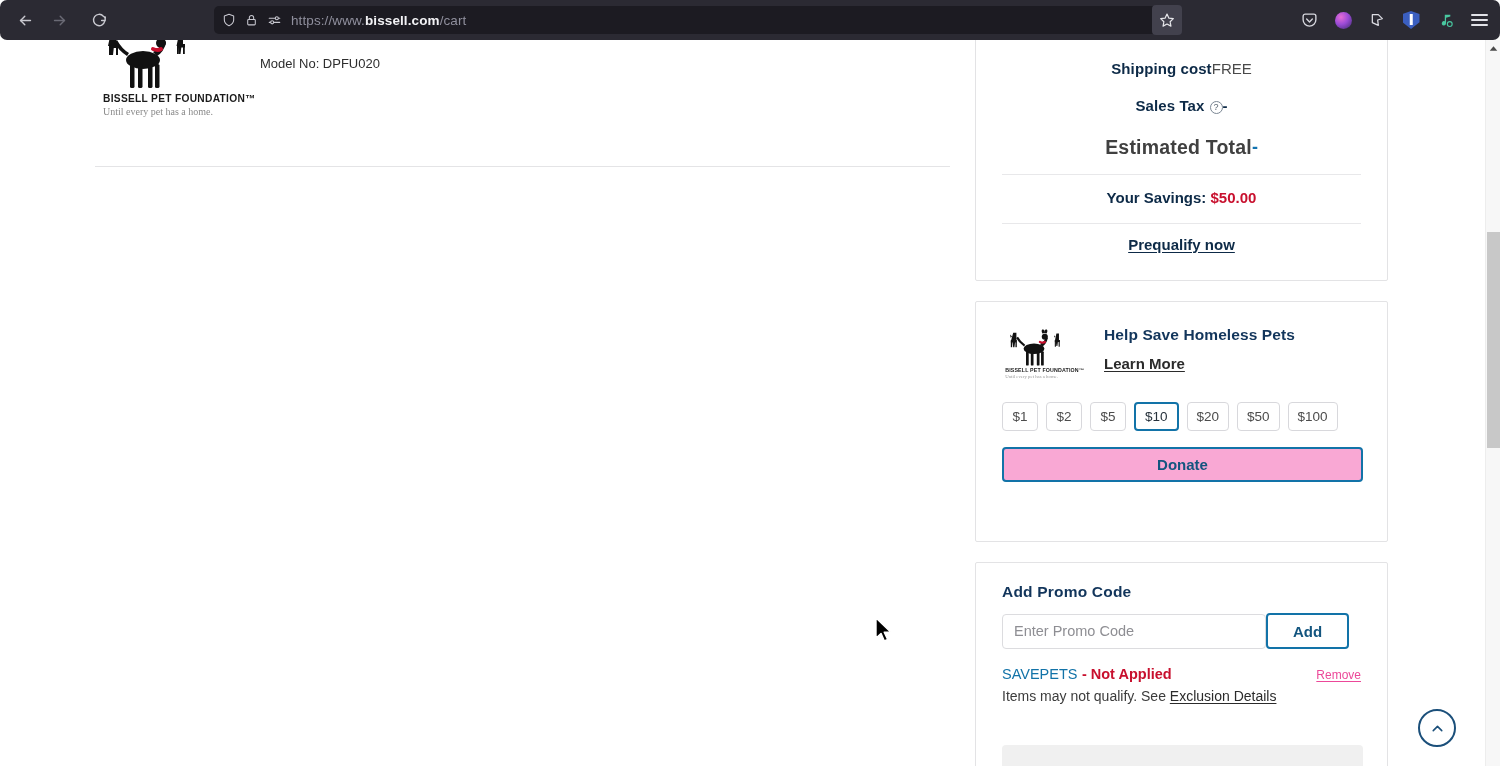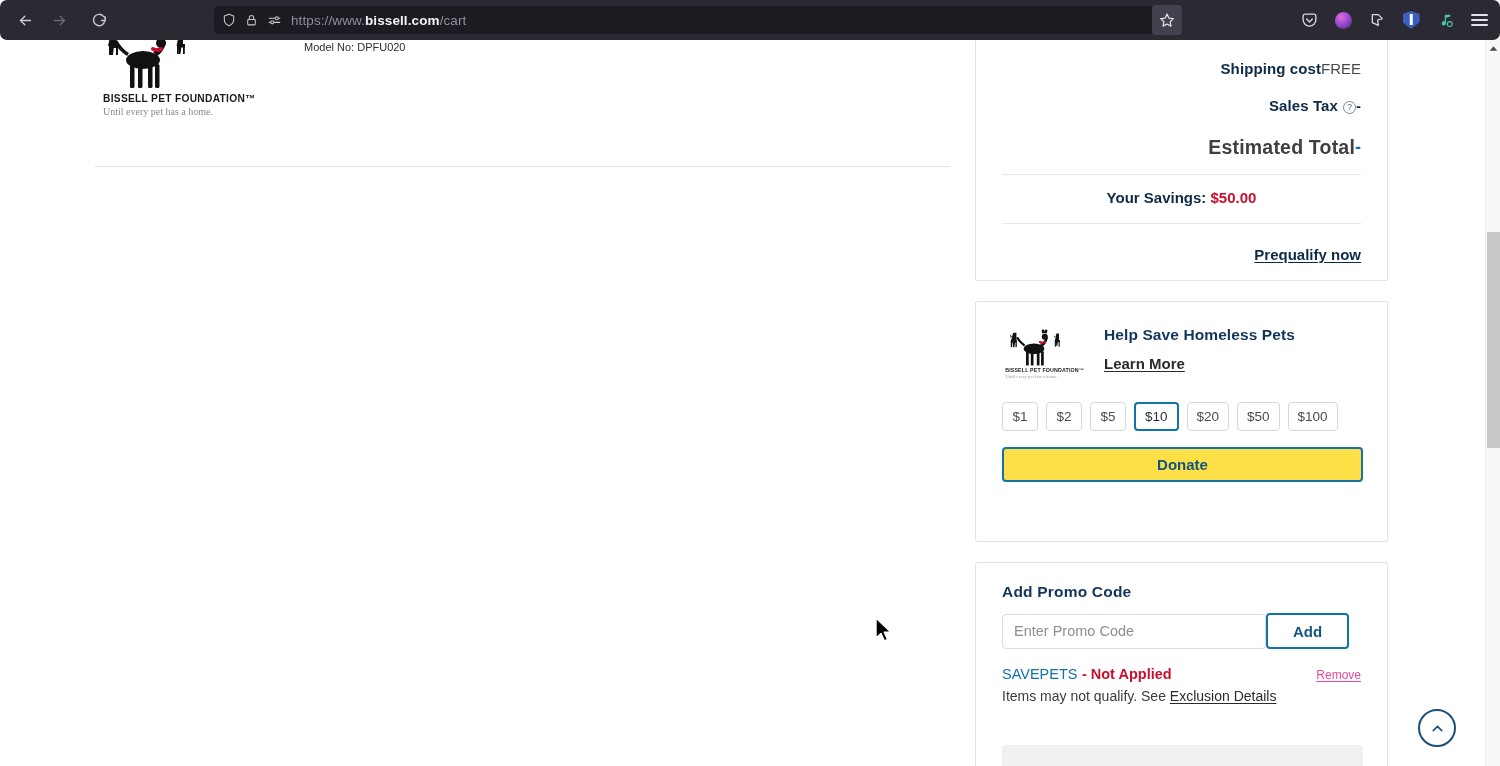--- a/index.html
+++ b/index.html
@@ -86,24 +86,23 @@
     width: 1500px; height: 726px;
     background: #ffffff;
     overflow: hidden;
   }
 
   
   .left-col { position: absolute; left: 0; top: 0; width: 965px; height: 726px; }
   .product-row { position: absolute; left: 95px; top: 0px; width: 860px; }
   .bpf-logo { position: absolute; left: 8px; top: -10px; width: 160px; height: 96px; }
   .model-no {
-    position: absolute; left: 165px; top: 1px;
-    font-size: 11px; color: #2d2d2d;
-    font-family: "Liberation Sans", sans-serif;
-    margin-left: 44px;
+    position: absolute; left: 165px; top: 16px;
+    font-size: 13px; color: #2d2d2d;
+    font-family: "Liberation Sans", sans-serif;
   }
   .divider {
     position: absolute; left: 95px; top: 126px;
     width: 855px; height: 1px; background: #e4e4e6;
   }
 
   
   .right-col { position: absolute; left: 975px; top: 0; width: 415px; }
   .card {
     border: 1px solid #e3e3e5;
@@ -111,21 +110,21 @@
     border-radius: 2px;
   }
 
   
   .summary-card {
     position: absolute; left: 0; top: -86px;
     width: 413px; height: 327px;
     padding: 0 26px;
   }
   .sum-row {
-    display: flex; justify-content: flex-end; align-items: center;
+    display: flex; justify-content: center; align-items: center;
     height: 37px;
   }
   .sum-label { font-size: 15px; font-weight: bold; color: #0d2a47; letter-spacing: .1px; }
   .sum-label.total { font-size: 19.5px; color: #404040; letter-spacing: .2px; }
   .sum-val { font-size: 15px; color: #4a4a4a; }
   .sum-val.dash { color: #0d2a47; font-weight: bold; font-size: 15px; }
   .sum-val.total-dash { color: #1273b0; font-weight: bold; font-size: 18px; }
   .help-ico {
     display: inline-flex; align-items: center; justify-content: center;
     width: 13px; height: 13px; border: 1px solid #7b8794;
@@ -149,21 +148,21 @@
     margin-left: 3px; padding-right: 2px;
   }
   .affirm-logo::after {
     content:''; position: absolute; right: -4px; top: -6px;
     width: 17px; height: 11px;
     border: 2px solid #4a4af4; border-bottom: none;
     border-radius: 10px 10px 0 0;
     transform: rotate(22deg);
   }
   .prequalify {
-    display: block; text-align: right; margin-top: 22px;
+    display: block; text-align: center; margin-top: 12px;
     font-size: 15px; font-weight: bold; color: #0d2a47;
     text-decoration: underline; text-underline-offset: 2px;
   }
 
   
   .donate-card {
     position: absolute; left: 0; top: 261px;
     width: 413px; height: 241px;
     padding: 22px 26px 0;
   }
@@ -188,21 +187,21 @@
     border: 1px solid #d8d8dc; border-radius: 4px;
     background: #fff; font-size: 13.5px; color: #4c4c4c;
     display: flex; align-items: center; justify-content: center;
     font-family: "Liberation Sans", sans-serif;
   }
   .amt-btn.selected {
     border: 2px solid #1273a8; color: #27323c; font-weight: normal;
   }
   .donate-btn {
     margin-top: 16px; width: 361px; height: 35px;
-    border: 2px solid #1273a8; border-radius: 4px; background: #fde047;
+    border: 2px solid #1273a8; border-radius: 4px; background: #f9a8d4;
     color: #13557f; font-size: 15px; font-weight: bold;
     display: flex; align-items: center; justify-content: center;
     font-family: "Liberation Sans", sans-serif;
   }
 
   
   .promo-card {
     position: absolute; left: 0; top: 522px;
     width: 413px; height: 220px;
     padding: 20px 26px 0;

